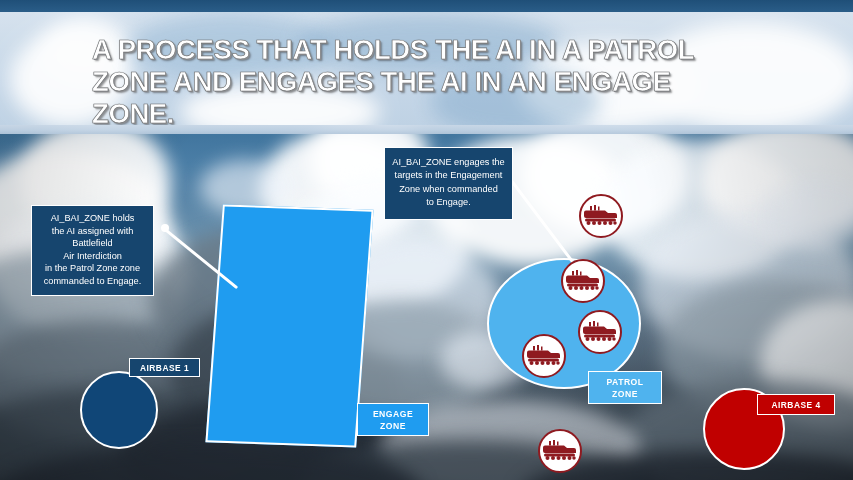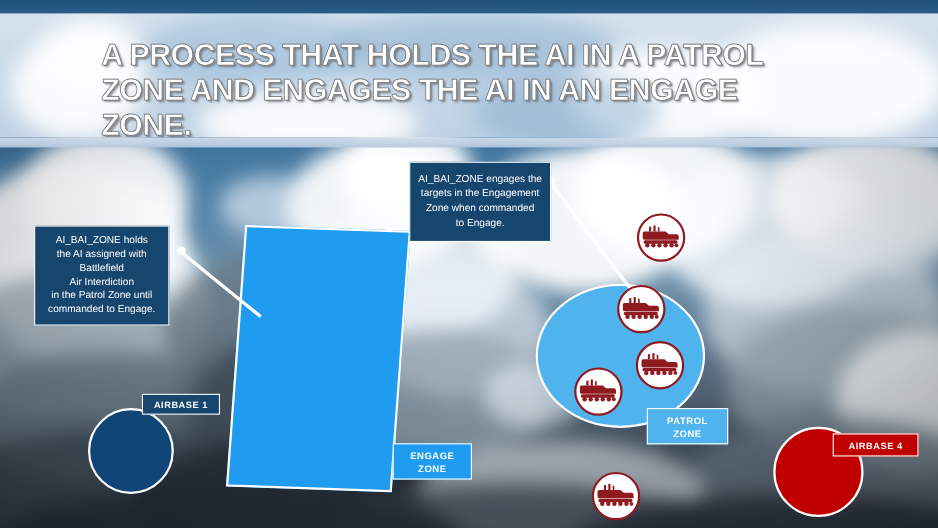--- a/index.html
+++ b/index.html
@@ -139,21 +139,21 @@
     white-space: pre-line;
   }
   #callout-left {
     left: 31px; top: 205px;
     width: 123px;
     padding: 6px 4px 7px 4px;
     font-size: 9.2px;
     line-height: 12.6px;
   }
   #callout-top {
-    left: 372px; top: 147px;
+    left: 384px; top: 147px;
     width: 129px;
     padding: 8px 5px 9px 5px;
     font-size: 9.2px;
     line-height: 13.4px;
   }
 
   
   .conn { position:absolute; transform-origin: 0 50%; height:3px; background:#ffffff; border-radius:2px; }
   .dot { position:absolute; width:8px; height:8px; border-radius:50%; background:#ffffff; }
 
@@ -265,21 +265,21 @@
   <div class="conn" style="left:165px; top:228px; width:93px; transform: rotate(39deg);"></div>
   <div class="dot" style="left:161px; top:224px;"></div>
 
   <div class="conn" style="left:500px; top:164px; width:135px; transform: rotate(53deg);"></div>
   <div class="dot" style="left:496px; top:160px;"></div>
 
   <div class="callout" id="callout-left">AI_BAI_ZONE holds
 the AI assigned with
 Battlefield
 Air Interdiction
-in the Patrol Zone until
+in the Patrol Zone zone
 commanded to Engage.</div>
 
   <div class="callout" id="callout-top">AI_BAI_ZONE engages the
 targets in the Engagement
 Zone when commanded
 to Engage.</div>
 
   <div class="zlabel" id="label-airbase1">AIRBASE 1</div>
   <div class="zlabel" id="label-patrol">ENGAGE
 ZONE</div>

